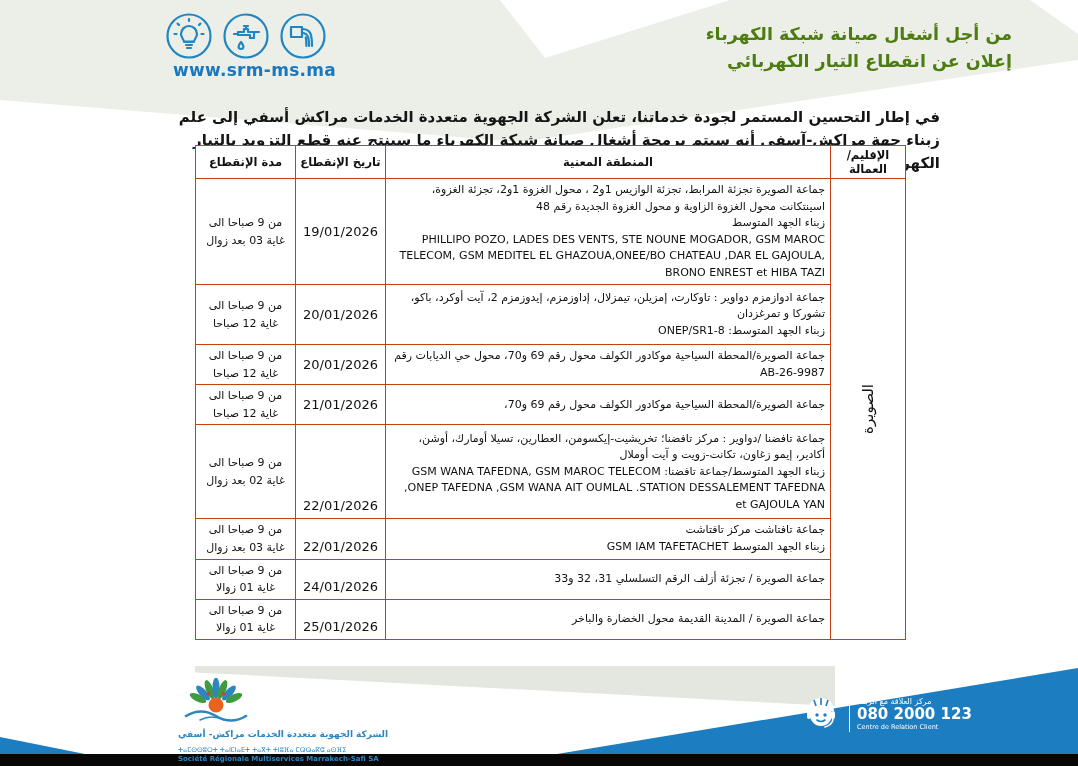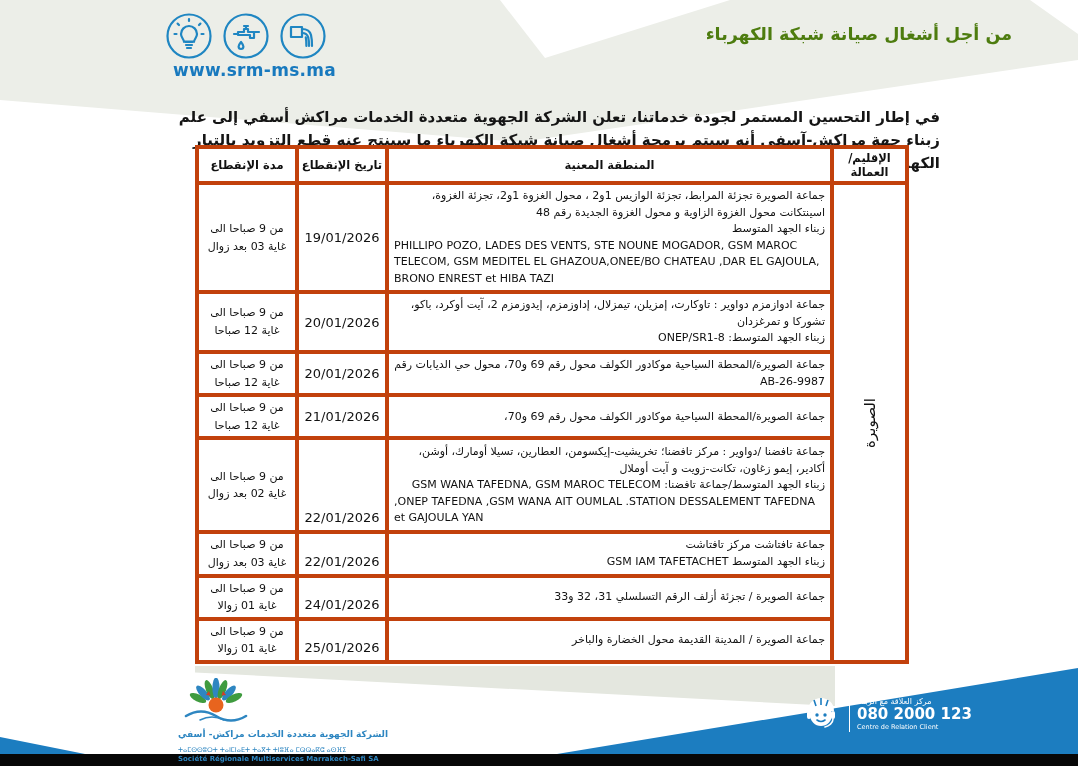--- a/index.html
+++ b/index.html
@@ -26,24 +26,24 @@
   .doc-title{position:absolute;right:66px;top:21px;text-align:right;direction:rtl;
         color:#4d7c0f;font-weight:bold;font-size:17.5px;line-height:27px;}
   
   .intro{position:absolute;left:140px;top:91px;width:800px;direction:rtl;text-align:right;
         font-size:15px;font-weight:bold;line-height:23px;color:#151515;}
   .closing{position:absolute;left:150px;top:606px;width:780px;background:#fff;direction:rtl;text-align:center;
         font-size:14px;font-weight:bold;line-height:23px;color:#151515;padding:5px 2px;}
   
   table.sched{position:absolute;left:195px;top:145px;width:710px;border-collapse:collapse;
         table-layout:fixed;background:#fff;}
-  .sched td,.sched th{border:4px solid #c2410c;}
+  .sched td,.sched th{border:1px solid #c2410c;}
   .sched th{font-size:11.5px;font-weight:bold;text-align:center;height:28px;padding:2px;}
   td.area{font-size:11px;line-height:1.5;padding:3px 5px;vertical-align:middle;direction:rtl;text-align:right;}
-  td.area .lat{direction:ltr;text-align:left;unicode-bidi:plaintext;}
+  td.area .lat{direction:ltr;text-align:right;unicode-bidi:plaintext;}
   td.date{font-size:13px;text-align:center;vertical-align:middle;direction:ltr;padding:2px;}
   td.date.low{vertical-align:bottom;padding-bottom:5px;}
   td.dur{font-size:11px;text-align:center;vertical-align:middle;direction:rtl;padding:2px 8px;line-height:1.6;}
   td.prov{text-align:center;vertical-align:middle;}
   .vtext{display:inline-block;transform:rotate(-90deg);white-space:nowrap;font-size:15px;}
   
   .brand{position:absolute;left:178px;top:678px;width:256px;text-align:left;color:#2e86c1;}
   .brand .name-ar{font-size:9px;font-weight:bold;margin-top:1px;}
   .brand .name-tif{font-size:6.5px;margin-top:7px;}
   .brand .name-fr{font-size:7px;font-weight:bold;margin-top:1px;}
@@ -91,20 +91,21 @@
         <path d="M23 17c5 0 8 2 9 6s1 8 1 11"></path>
         <path d="M23 21c3.4 0 5.4 1.4 6.2 4.4.7 2.6.8 5.6.8 8.6"></path>
         <path d="M26.8 25.4c.5 2.2.6 5.2.6 8.6"></path>
       </svg>
     </span>
   </div>
   <div class="website">www.srm-ms.ma</div>
 
   <div class="doc-title">
     <div>من أجل أشغال صيانة شبكة الكهرباء</div>
+    <div>إعلان عن انقطاع التيار الكهربائي</div>
   </div>
 
   <p class="intro">في إطار التحسين المستمر لجودة خدماتنا، تعلن الشركة الجهوية متعددة الخدمات مراكش أسفي إلى علم زبناء جهة مراكش-آسفي أنه سيتم برمجة أشغال صيانة شبكة الكهرباء ما سينتج عنه  قطع التزويد بالتيار الكهربائي حسب البرنامج التالي :</p>
 
   <table class="sched" dir="rtl">
     <colgroup>
         <col style="width:75px">
         <col style="width:445px">
         <col style="width:90px">
         <col style="width:100px">

